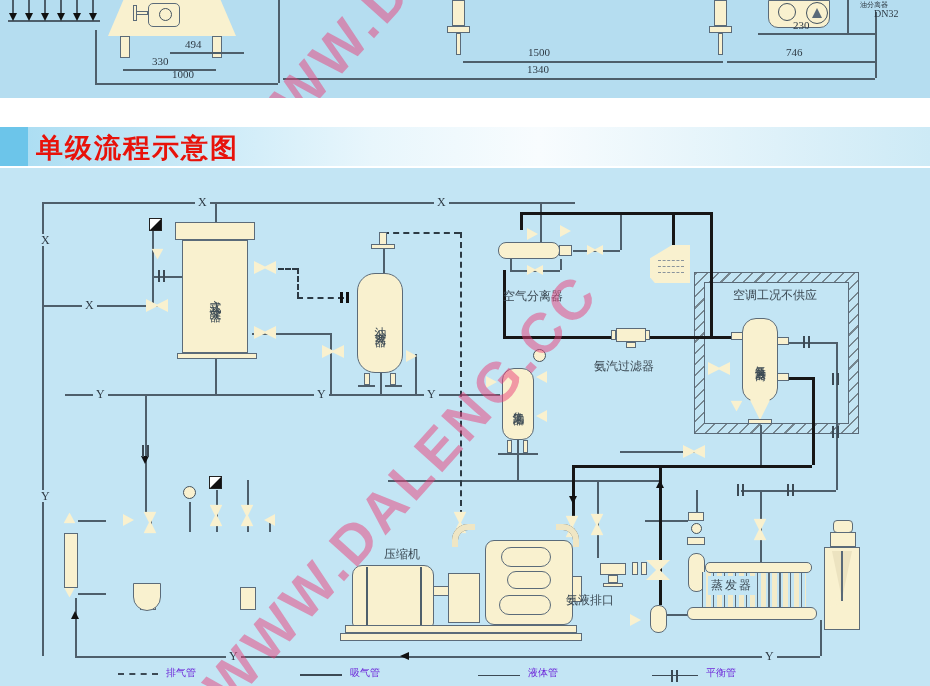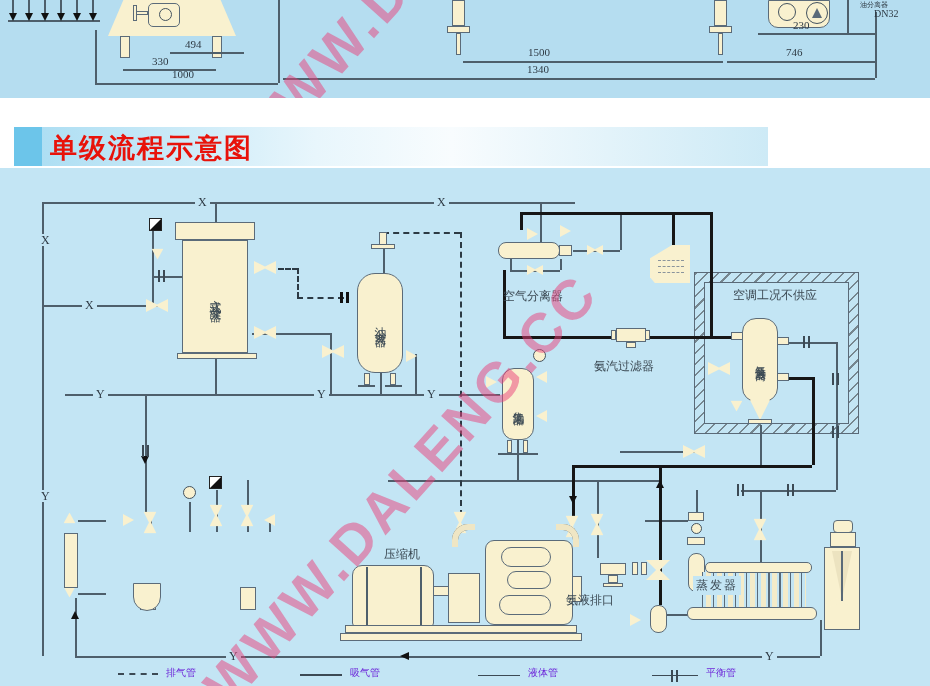--- a/index.html
+++ b/index.html
@@ -7,21 +7,21 @@
           font-family:"Liberation Sans",sans-serif;}
   
   .top-strip{position:absolute;left:0;top:0;width:930px;height:98px;background:#b5ddf0;overflow:hidden;}
   .lineh{position:absolute;height:1.5px;background:#4e5f6b;}
   .linev{position:absolute;width:1.5px;background:#4e5f6b;}
   .dim{position:absolute;font-family:"Liberation Serif",serif;font-size:11px;color:#2e3a44;}
   .tiny{position:absolute;font-family:"Liberation Serif",serif;color:#2e3a44;}
   .cream{position:absolute;background:#f9f1cf;border:1.2px solid #5b6b79;box-sizing:border-box;}
   .shape{position:absolute;background:#f9f1cf;filter:drop-shadow(0 0 .7px #4c5c69) drop-shadow(0 0 .7px #4c5c69);}
   
-  .title-bar{position:absolute;left:14px;top:127px;width:754px;height:39px;
+  .title-bar{position:absolute;left:0;top:127px;width:930px;height:39px;
     background:linear-gradient(90deg,#a8dcf2 0%,#e8f6fc 40%,#f8fcfe 58%,#cdeaf6 100%);}
   .title-accent{position:absolute;left:0;top:0;width:28px;height:39px;background:#6cc5ea;}
   .title-text{position:absolute;left:36px;top:3px;font-size:27px;font-weight:bold;color:#e8120a;letter-spacing:2px;}
   
   .diagram{position:absolute;left:0;top:168px;width:930px;height:518px;background:#c3e5f4;overflow:hidden;}
   .ph{position:absolute;height:1.6px;background:#4e5f6b;}
   .pv{position:absolute;width:1.6px;background:#4e5f6b;}
   .th{position:absolute;height:3px;background:#161616;}
   .tv{position:absolute;width:3px;background:#161616;}
   .dh{position:absolute;height:0;border-top:2px dashed #2c3a44;}
@@ -324,21 +324,21 @@
     <div class="hlabel" style="left:566px;top:424px;">氨液排口</div>
     <div class="vessel" style="left:650px;top:437px;width:17px;height:28px;border-radius:8px;"></div>
 
     <div class="vessel" style="left:688px;top:344px;width:16px;height:9px;"></div>
     <div class="gauge" style="left:691px;top:355px;width:11px;height:11px;"></div>
     <div class="vessel" style="left:687px;top:369px;width:18px;height:8px;"></div>
     <div class="vessel" style="left:688px;top:385px;width:17px;height:39px;border-radius:8px;"></div>
     <div class="tubes" style="left:702px;top:404px;width:104px;height:35px;"></div>
     <div class="vessel" style="left:705px;top:394px;width:107px;height:11px;border-radius:5px;"></div>
     <div class="vessel" style="left:687px;top:439px;width:130px;height:13px;border-radius:6px;"></div>
-    <div class="hlabel" style="left:693px;top:408px;background:#c3e5f4;padding:1px 3px;letter-spacing:2px;">蒸发器</div>
+    <div class="hlabel" style="left:708px;top:408px;background:#c3e5f4;padding:1px 3px;letter-spacing:2px;">蒸发器</div>
 
     <div class="vessel" style="left:833px;top:352px;width:20px;height:13px;border-radius:4px;"></div>
     <div class="vessel" style="left:830px;top:364px;width:26px;height:15px;"></div>
     <div class="vessel" style="left:824px;top:379px;width:36px;height:83px;"></div>
     <div class="shape" style="left:832px;top:383px;width:20px;height:48px;clip-path:polygon(0 0,100% 0,50% 100%);background:#ece3c0;"></div>
     <div class="linev" style="left:841px;top:383px;height:50px;background:#5a6a78;"></div>
     <div class="shape" style="left:827px;top:432px;width:13px;height:5px;transform:rotate(-18deg);"></div>
     <div class="shape" style="left:844px;top:432px;width:13px;height:5px;transform:rotate(18deg);"></div>
 
     <span class="xy" style="left:195px;top:28px;">X</span>

